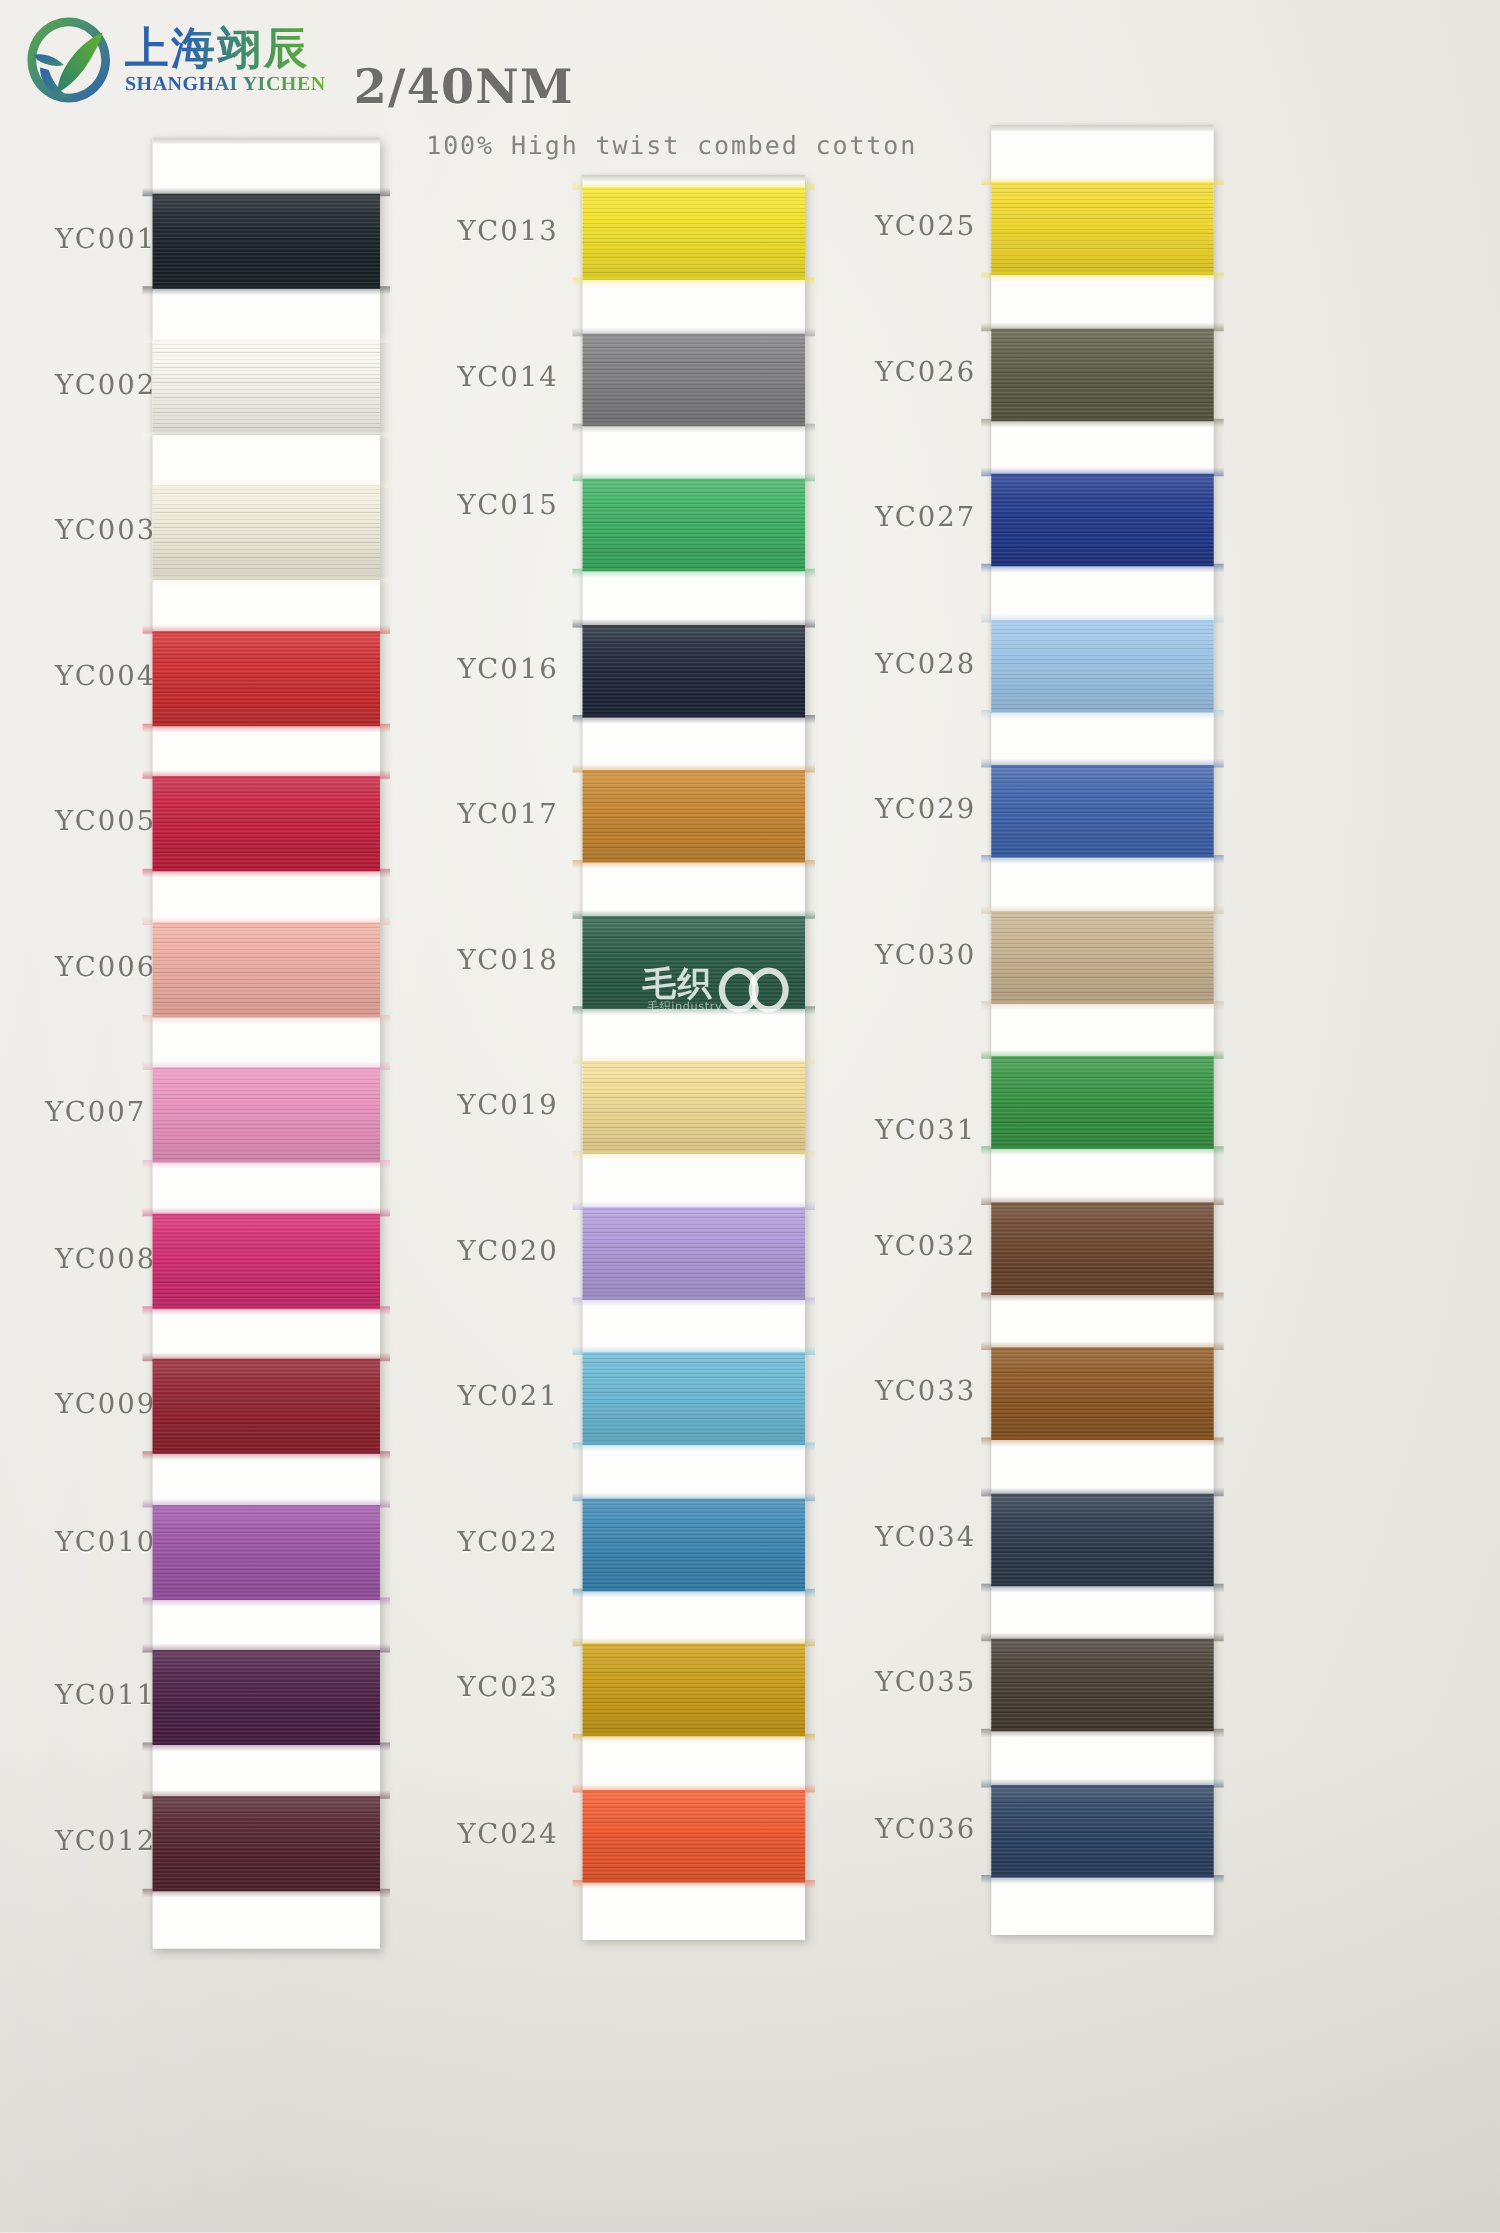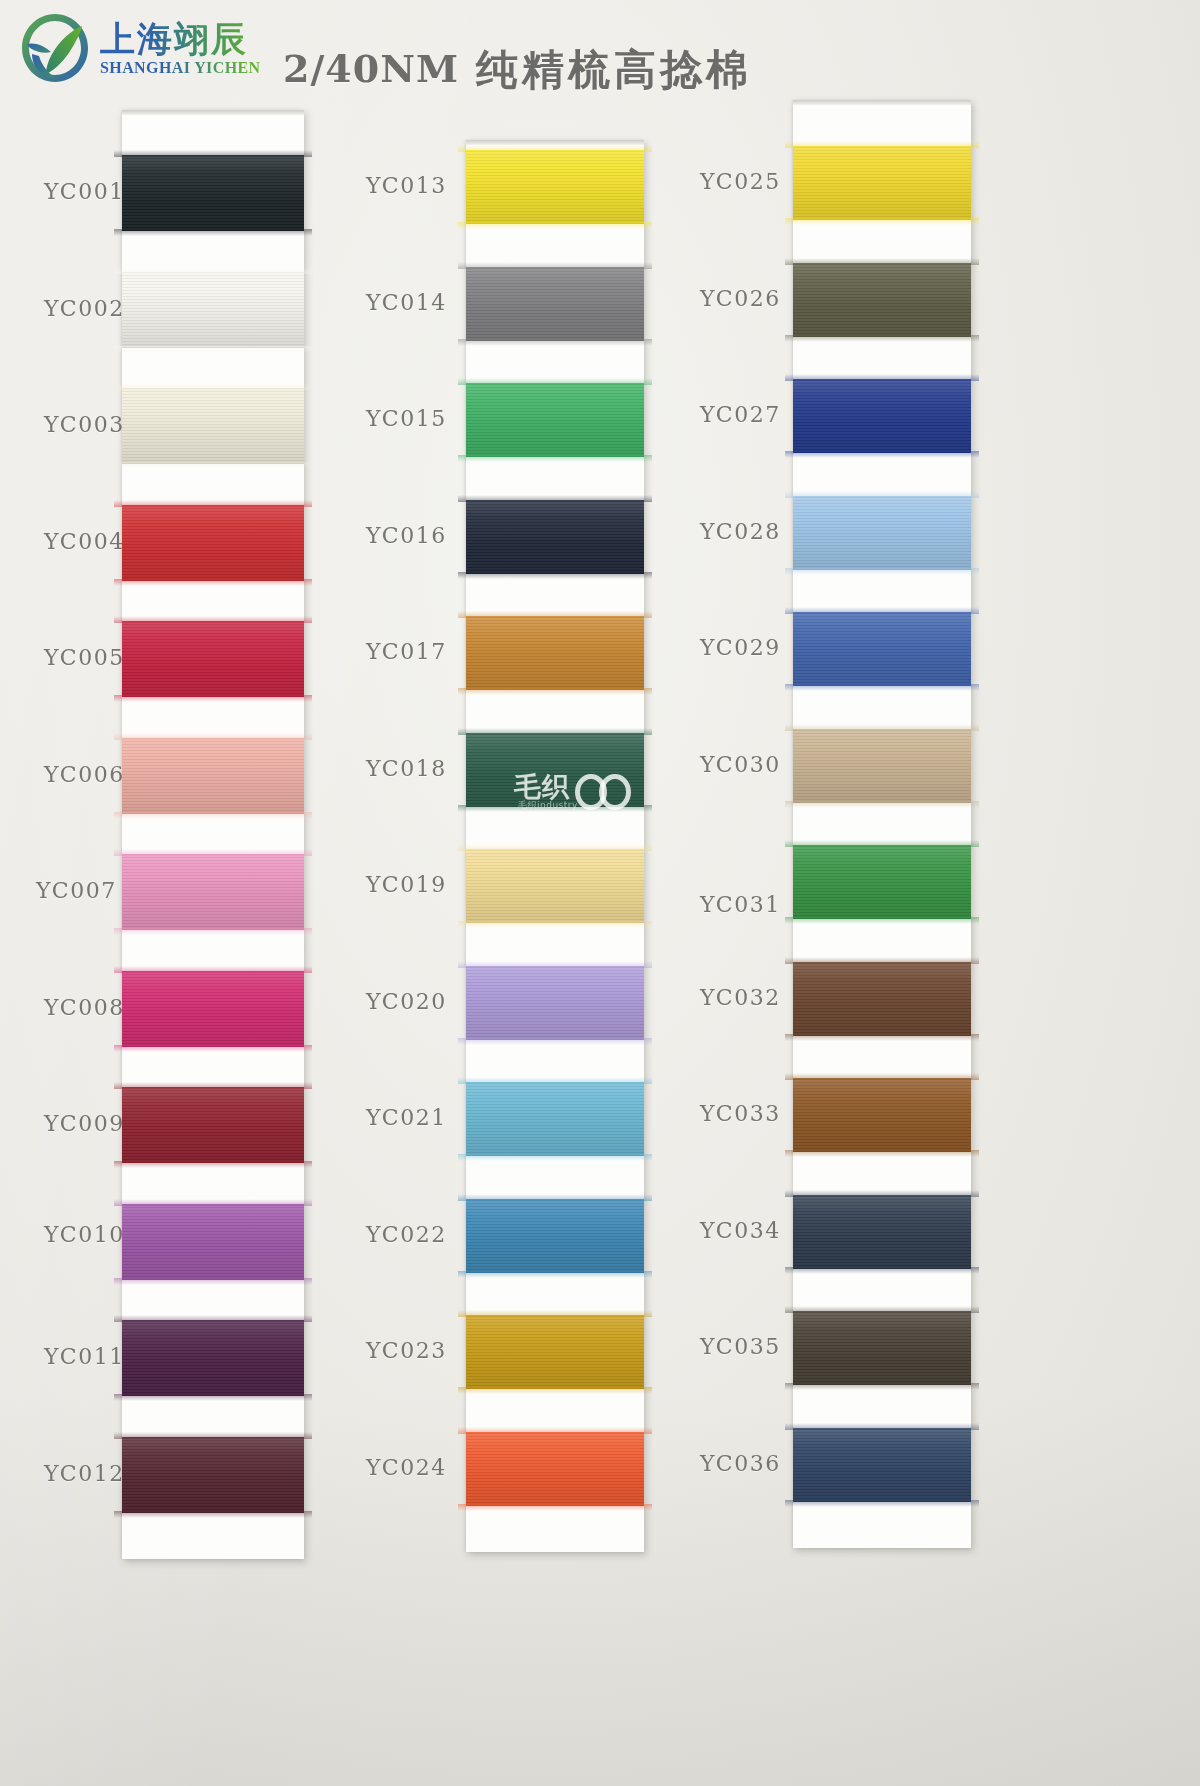--- a/index.html
+++ b/index.html
@@ -173,21 +173,21 @@
         <path d="M14 44 C14 58 25 68 38 68 C31 64 24 56 21 46 Z" fill="url(#gC)"></path>
       </svg>
     </div>
     <div class="logo-text">
       <div class="logo-cn">上海翊辰</div>
       <div class="logo-en">SHANGHAI YICHEN</div>
     </div>
   </div>
 
   <div class="title-main">2/40NM</div>
-  <div class="title-cn">纯精梳高捻棉</div>
+  <div class="title-sub">100% High twist combed cotton</div>
 </div>
 
 <div id="columns-root">
     <div class="code-label" style="left: 44px; top: 179px;">YC001</div>
     <div class="code-label" style="left: 44px; top: 295.5px;">YC002</div>
     <div class="code-label" style="left: 44px; top: 412px;">YC003</div>
     <div class="code-label" style="left: 44px; top: 528.5px;">YC004</div>
     <div class="code-label" style="left: 44px; top: 645px;">YC005</div>
     <div class="code-label" style="left: 44px; top: 761.5px;">YC006</div>
     <div class="code-label" style="left: 36px; top: 878px;">YC007</div>
@@ -266,21 +266,21 @@
       </div>
       <div class="swatch" title="YC012 burgundy" style="top: 1326.5px; height: 76px; background: rgb(84, 36, 47);">
         <div class="yarn"></div>
         <div class="sheen"></div>
         <div class="fuzz-t" style="background: linear-gradient(transparent, rgb(84, 36, 47));"></div>
         <div class="fuzz-b" style="background: linear-gradient(0deg, transparent, rgb(84, 36, 47));"></div>
       </div>
     </div>
     <div class="code-label" style="left: 366px; top: 173px;">YC013</div>
     <div class="code-label" style="left: 366px; top: 289.5px;">YC014</div>
-    <div class="code-label" style="left: 366px; top: 406px; text-align: center;">YC015</div>
+    <div class="code-label" style="left: 366px; top: 392px; text-align: center;">YC015</div>
     <div class="code-label" style="left: 366px; top: 522.5px;">YC016</div>
     <div class="code-label" style="left: 366px; top: 639px;">YC017</div>
     <div class="code-label" style="left: 366px; top: 755.5px;">YC018</div>
     <div class="code-label" style="left: 366px; top: 872px;">YC019</div>
     <div class="code-label" style="left: 366px; top: 988.5px;">YC020</div>
     <div class="code-label" style="left: 366px; top: 1105px;">YC021</div>
     <div class="code-label" style="left: 366px; top: 1221.5px;">YC022</div>
     <div class="code-label" style="left: 366px; top: 1338px;">YC023</div>
     <div class="code-label" style="left: 366px; top: 1454.5px;">YC024</div>
     <div class="strip" style="left: 466px; top: 140px; width: 178px; height: 1411.5px;">

